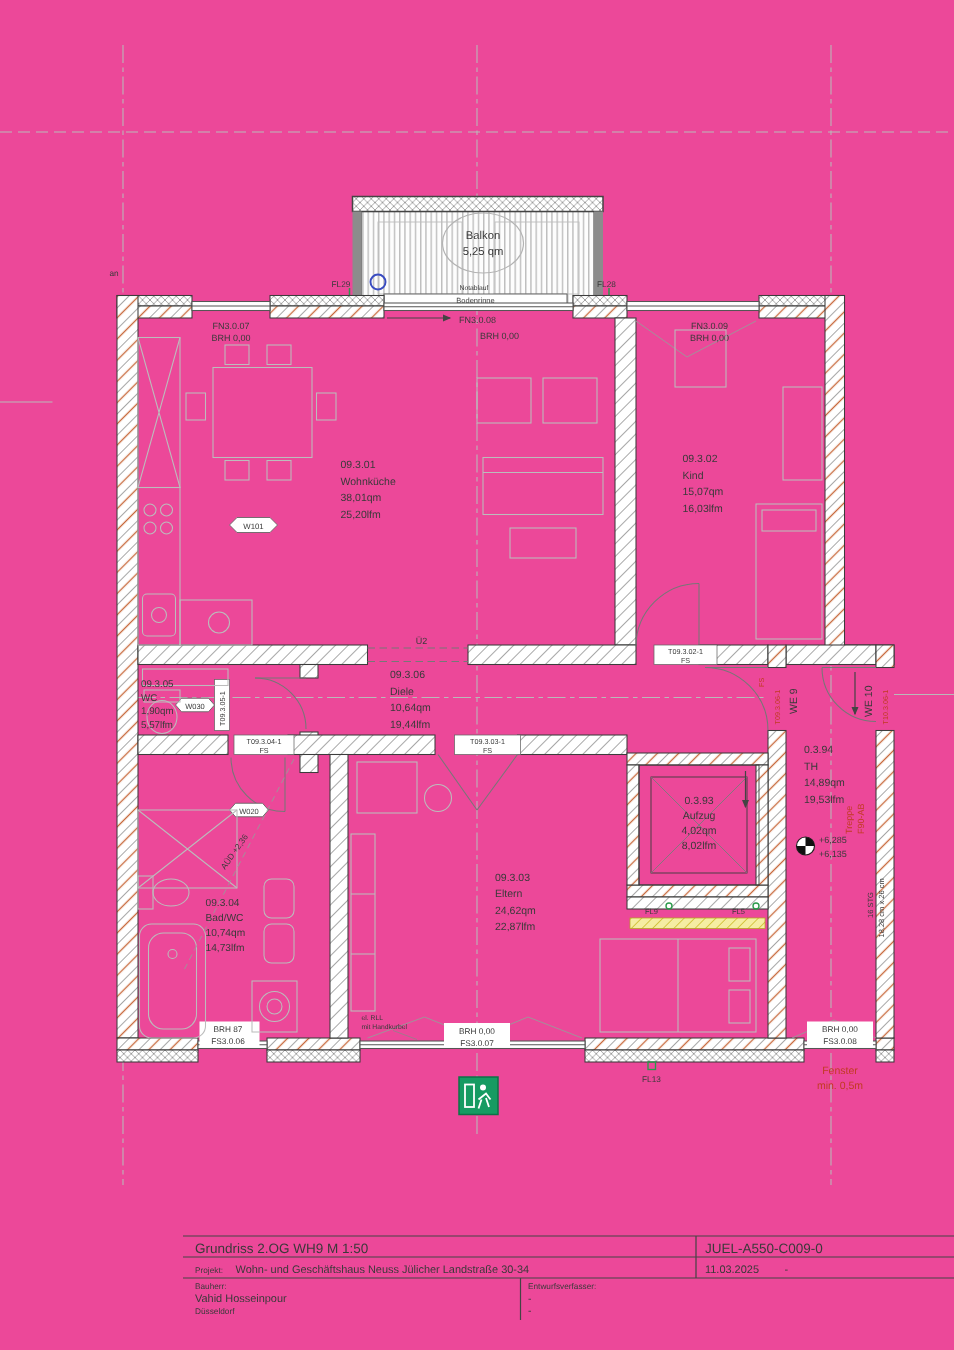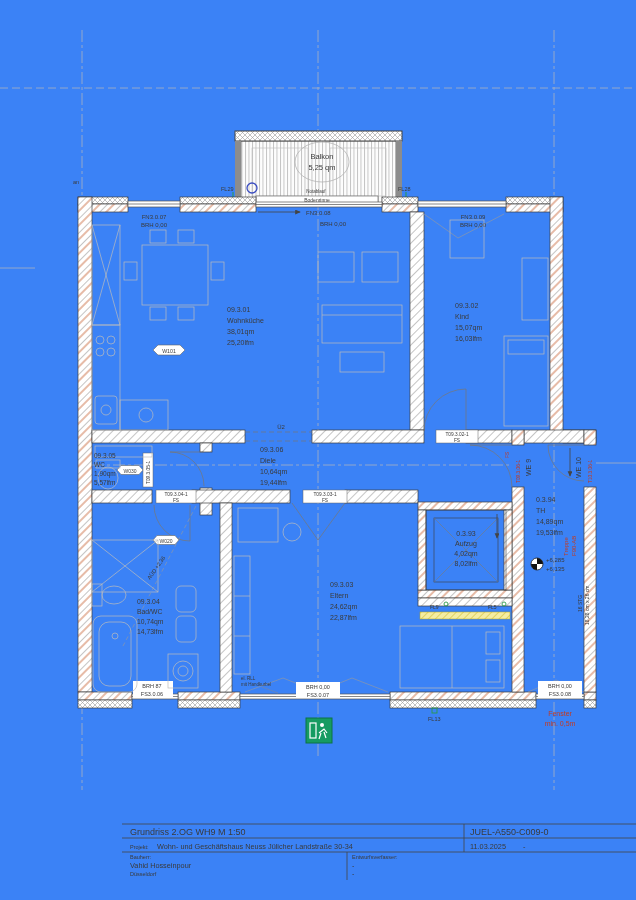--- a/index.html
+++ b/index.html
@@ -1,16 +1,16 @@
 <!DOCTYPE html>
 <html><head>
 <meta charset="utf-8">
 <style>
   html,body{margin:0;padding:0;background:#ffffff;}
-  #page{position:relative;width:636px;height:900px;background:#3b82f6;overflow:hidden;
+  #page{position:relative;width:636px;height:900px;background:#ec4899;overflow:hidden;
         font-family:"Liberation Sans", sans-serif;}
   svg{display:block;}
   text{fill:#3a3a3a;}
   .red{fill:#c23b22;}
 </style>
 </head>
 <body>
 <div id="page">
 
 <svg width="636" height="900" viewBox="0 0 636 900">

